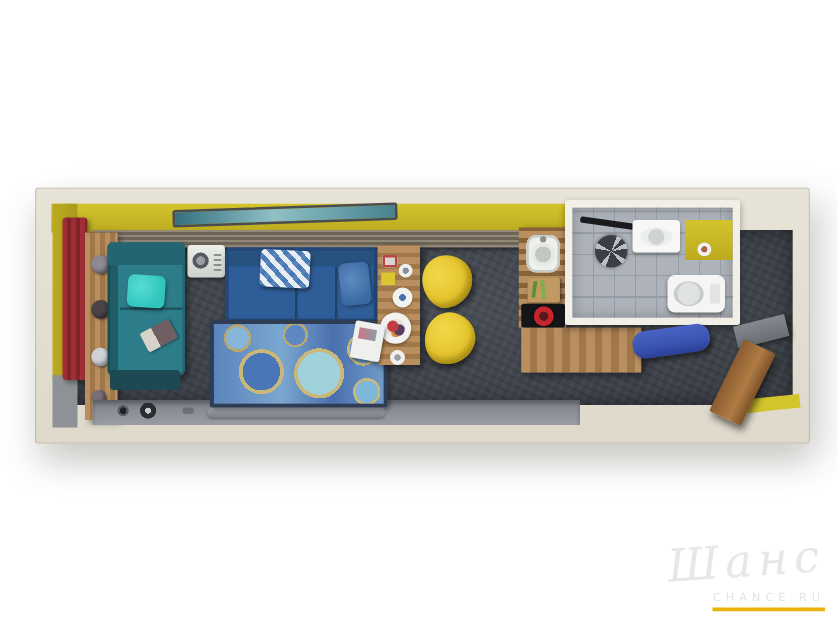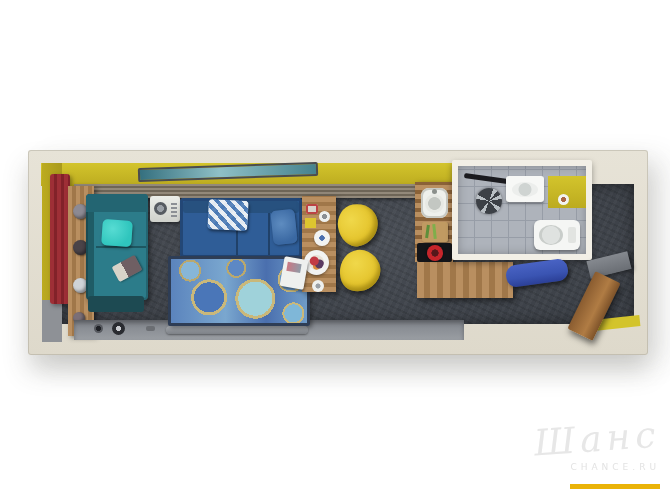--- a/index.html
+++ b/index.html
@@ -196,21 +196,21 @@
     background:linear-gradient(180deg,#85898f,#6a6e74);box-shadow:2px 2px 4px rgba(0,0,0,.45);}
   .door{left:552px;top:124px;width:28px;height:64px;transform:rotate(26deg);border-radius:2px;
     background:linear-gradient(90deg,#8a5c30,#b07c44 60%,#7d5229);
     box-shadow:3px 3px 6px rgba(0,0,0,.55);}
 
   
   .watermark{right:10px;bottom:14px;text-align:right;line-height:1;}
   .wm-title{font-family:"DejaVu Serif",serif;font-style:italic;font-size:36px;
     letter-spacing:5px;color:var(--watermark-gray,#e7e7e7);transform:rotate(-4deg);display:inline-block;}
   .wm-sub{font-size:9px;letter-spacing:4px;color:#e3e3e3;margin-top:3px;
-    border-bottom:5px solid #eab308;display:inline-block;padding-bottom:12px;}
+    border-bottom:3px solid #eab308;display:inline-block;padding-bottom:2px;}
 </style>
 </head>
 <body>
 
 <div class="plan">
   <div class="abs floor"></div>
 
   <div class="abs top-yellow"></div>
   <div class="abs window"></div>
   <div class="abs top-ledge"></div>

